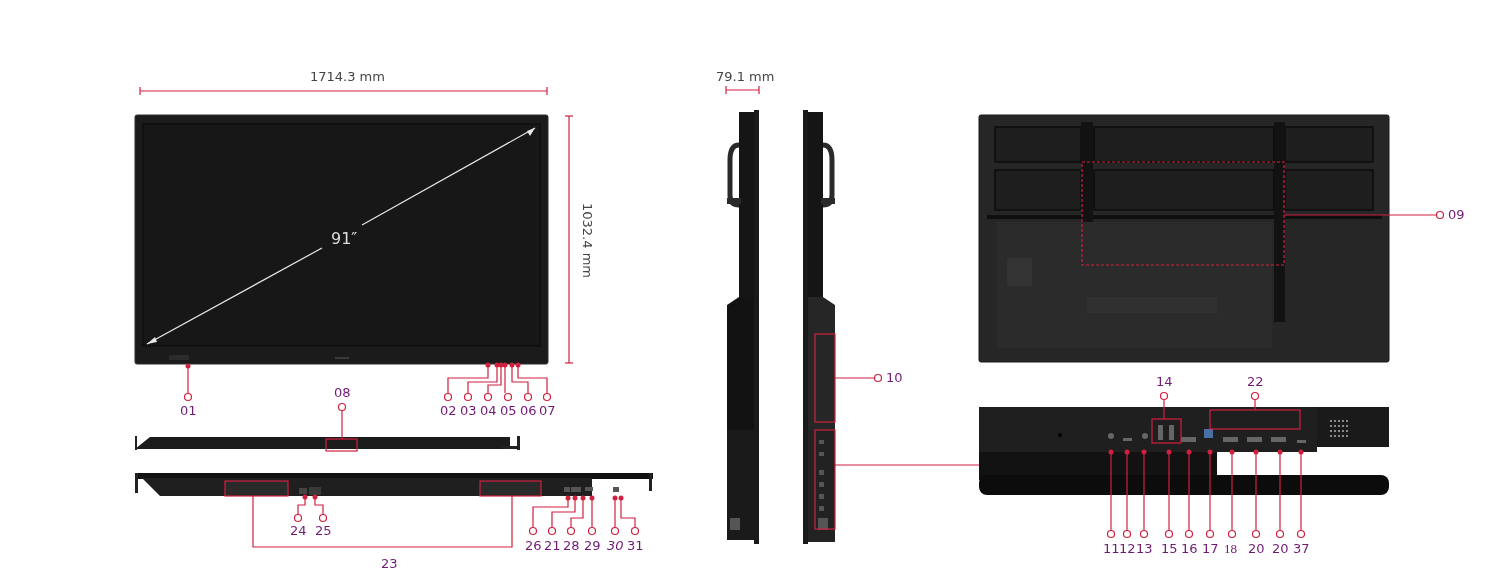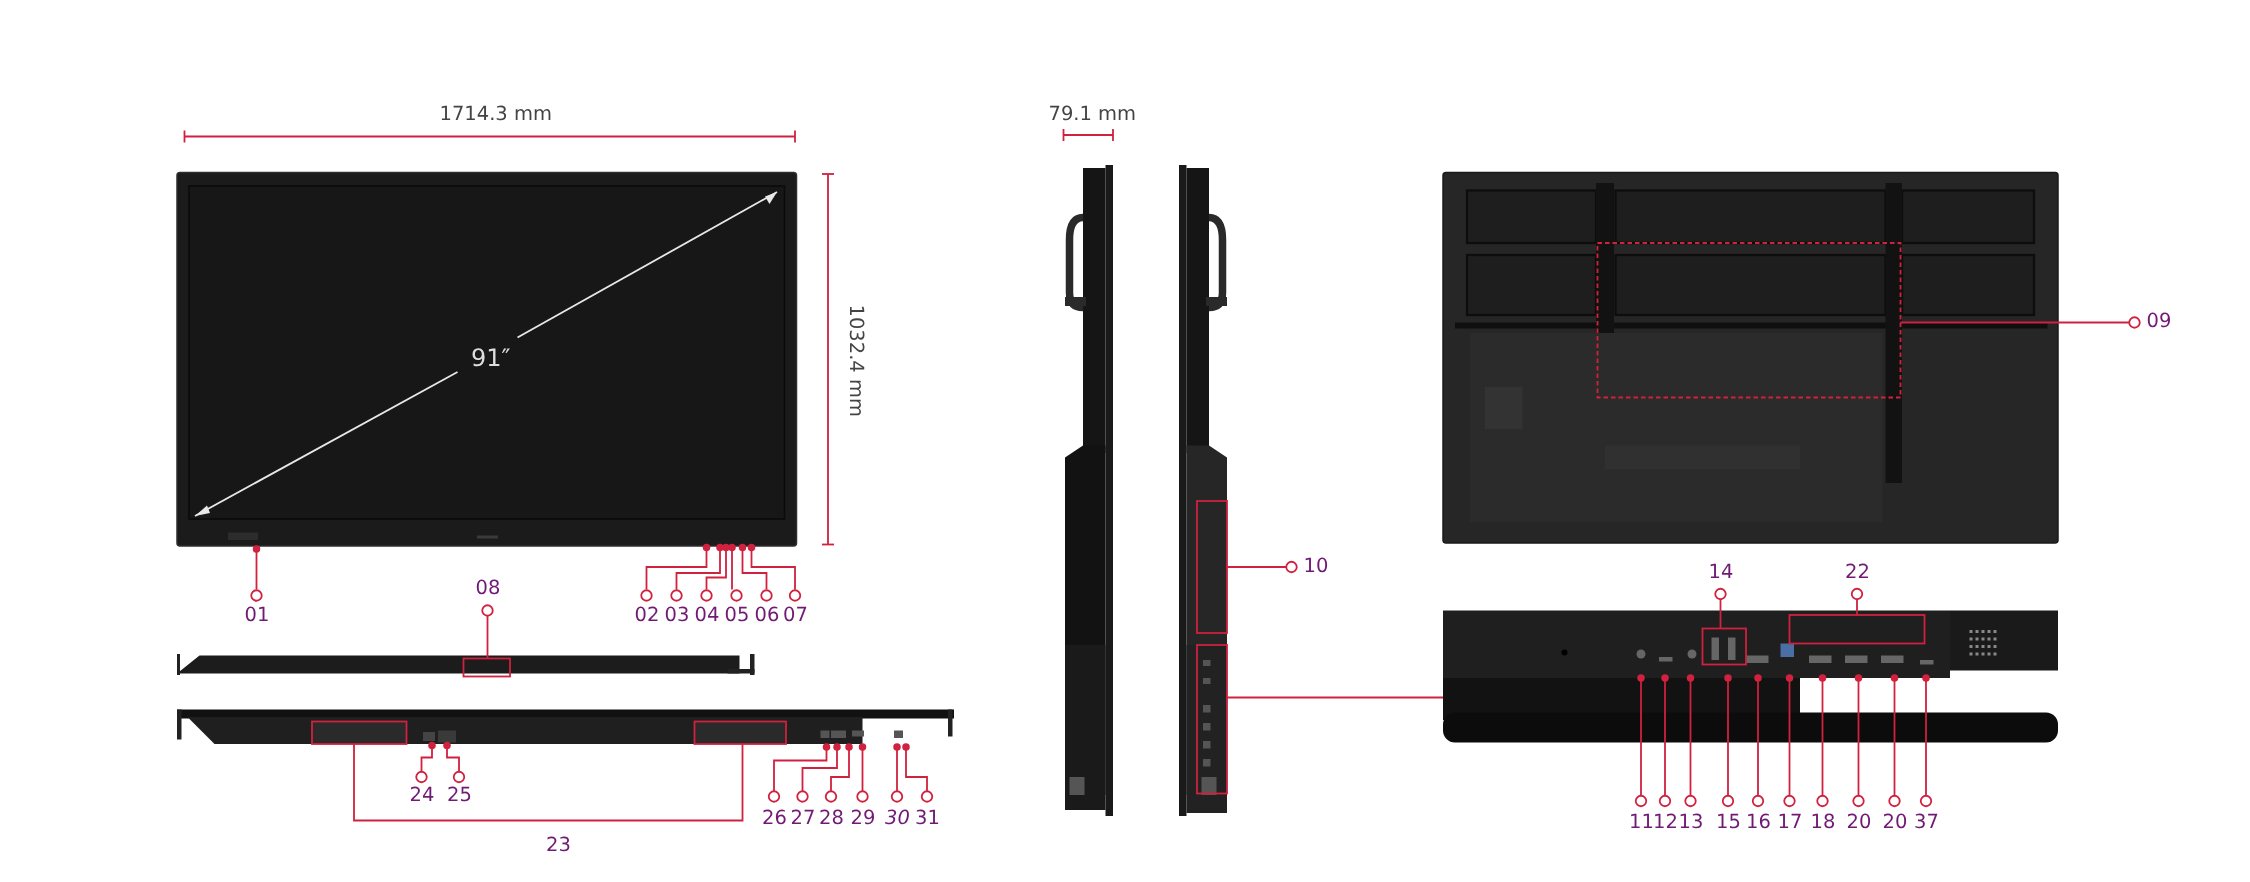--- a/index.html
+++ b/index.html
@@ -5,21 +5,21 @@
   html,body{margin:0;padding:0;background:#ffffff;}
   body{width:1500px;height:588px;position:relative;overflow:hidden;font-family:"DejaVu Sans",sans-serif;color:#333;}
   .abs{position:absolute;}
   .lbl{position:absolute;font-size:13px;color:#701a75;white-space:nowrap;}
   .dim{position:absolute;font-size:13px;color:#444;white-space:nowrap;}
   svg{position:absolute;left:0;top:0;}
 </style>
 </head>
 <body>
 
-<div class="abs" style="left:0;top:0;width:1236px;height:588px;">
+<div class="abs" style="left:17px;top:0;width:1236px;height:588px;">
   <svg width="1500" height="588">
 
     <line x1="123" y1="91" x2="530" y2="91" stroke="#d0213f" stroke-width="1.2"></line>
     <line x1="123" y1="87" x2="123" y2="95" stroke="#d0213f" stroke-width="1.2"></line>
     <line x1="530" y1="87" x2="530" y2="95" stroke="#d0213f" stroke-width="1.2"></line>
 
     <line x1="552" y1="116" x2="552" y2="363" stroke="#d0213f" stroke-width="1.2"></line>
     <line x1="548" y1="116" x2="556" y2="116" stroke="#d0213f" stroke-width="1.2"></line>
     <line x1="548" y1="363" x2="556" y2="363" stroke="#d0213f" stroke-width="1.2"></line>
 
@@ -277,27 +277,27 @@
   <div class="lbl" style="left:317px;top:385px;">08</div>
   <div class="lbl" style="left:1431px;top:207px;">09</div>
   <div class="lbl" style="left:869px;top:370px;">10</div>
   <div class="lbl" style="left:1086px;top:541px;">11</div>
   <div class="lbl" style="left:1102px;top:541px;">12</div>
   <div class="lbl" style="left:1119px;top:541px;">13</div>
   <div class="lbl" style="left:1139px;top:374px;">14</div>
   <div class="lbl" style="left:1144px;top:541px;">15</div>
   <div class="lbl" style="left:1164px;top:541px;">16</div>
   <div class="lbl" style="left:1185px;top:541px;">17</div>
-  <div class="lbl" style="left:1207px;top:541px;">18</div>
+  <div class="lbl" style="left:1207px;top:541px;font-family:Liberation Serif, serif;">18</div>
   <div class="lbl" style="left:1231px;top:541px;">20</div>
   <div class="lbl" style="left:1255px;top:541px;">20</div>
   <div class="lbl" style="left:1276px;top:541px;">37</div>
   <div class="lbl" style="left:1230px;top:374px;">22</div>
   <div class="lbl" style="left:364px;top:556px;">23</div>
   <div class="lbl" style="left:273px;top:523px;">24</div>
   <div class="lbl" style="left:298px;top:523px;">25</div>
   <div class="lbl" style="left:508px;top:538px;">26</div>
-  <div class="lbl" style="left:527px;top:538px;">27</div>
+  <div class="lbl" style="left:527px;top:538px;">21</div>
   <div class="lbl" style="left:546px;top:538px;">28</div>
   <div class="lbl" style="left:567px;top:538px;">29</div>
   <div class="lbl" style="left:590px;top:538px;font-style:italic;">30</div>
   <div class="lbl" style="left:610px;top:538px;">31</div>
 </div>
 
 </body></html>

